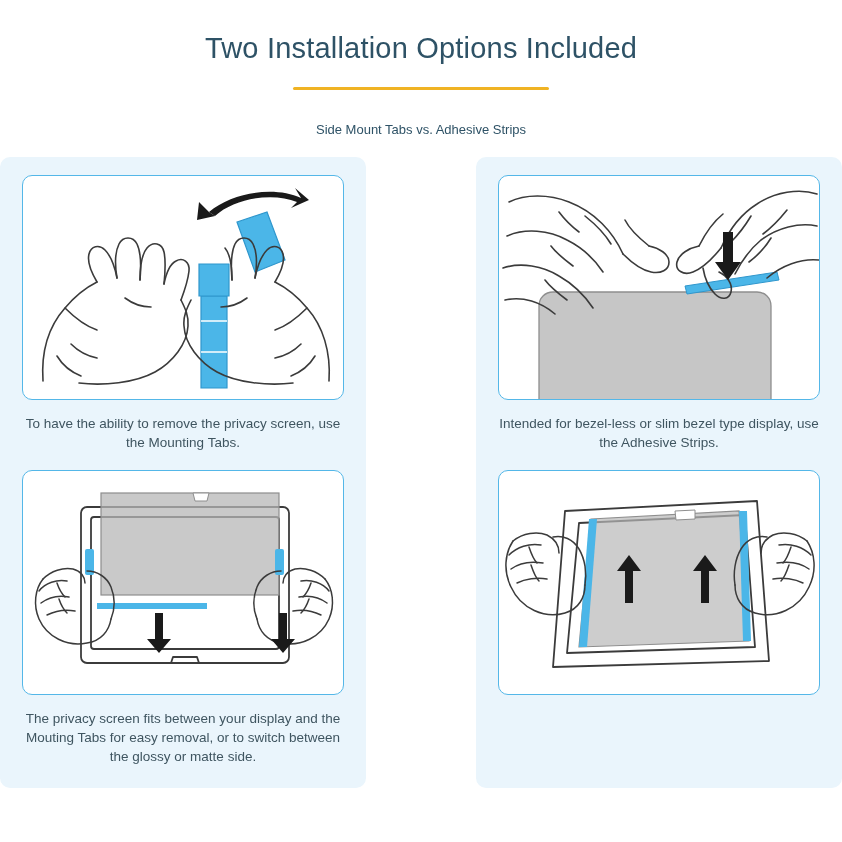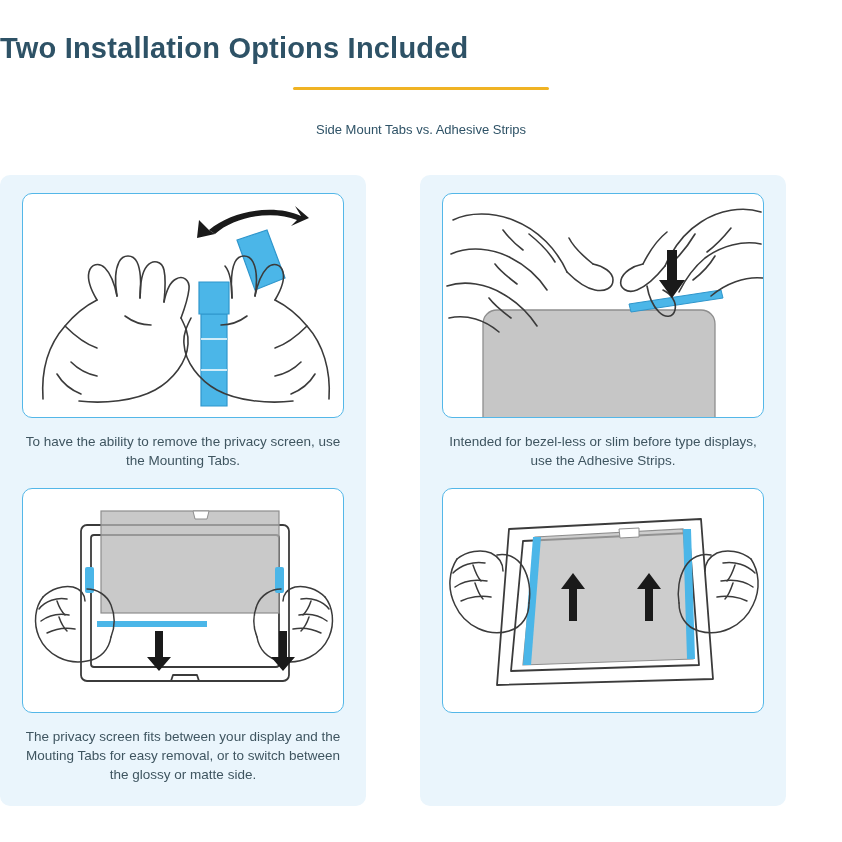--- a/index.html
+++ b/index.html
@@ -14,22 +14,23 @@
     color: #3a4a55;
     overflow: hidden;
   }
   .page {
     position: relative;
     width: 842px;
     height: 842px;
     box-sizing: border-box;
   }
   .title {
+    text-align: center;
     font-size: 29px;
-    font-weight: 700;
+    font-weight: 400;
     color: #2e5266;
     letter-spacing: 0.2px;
     padding-top: 32px;
     margin: 0;
   }
   .title-rule {
     width: 256px;
     height: 3px;
     background: #f0b323;
     margin: 22px auto 0 auto;
@@ -37,23 +38,23 @@
   }
   .subtitle {
     text-align: center;
     font-size: 13px;
     font-weight: 400;
     color: #2e5266;
     margin: 32px 0 0 0;
   }
   .columns {
     display: flex;
-    justify-content: flex-start;
-    gap: 54px;
-    margin-top: 38px;
+    justify-content: space-between;
+    gap: 42px;
+    margin-top: 20px;
   }
   .column {
     width: 366px;
     background: #eaf5fc;
     border-radius: 10px;
     padding: 18px 0 22px 0;
     box-sizing: border-box;
     display: flex;
     flex-direction: column;
     align-items: center;
@@ -221,21 +222,21 @@
             <path d="M272 62 C266 72 258 80 250 86"></path>
             <path d="M288 34 C280 44 272 52 264 58"></path>
             <path d="M204 92 C206 104 210 112 216 118 C222 124 230 124 232 116 C234 108 228 100 220 96"></path>
           </g>
 
           <g fill="#1a1a1a">
             <path d="M224 56 L234 56 L234 86 L242 86 L229 104 L216 86 L224 86 Z"></path>
           </g>
         </svg>
       </div>
-      <p class="caption">Intended for bezel-less or slim before type displays, use the Adhesive Strips.</p>
+      <p class="caption">Intended for bezel-less or slim bezel type display, use the Adhesive Strips.</p>
 
       <div class="gap"></div>
 
       <div class="panel">
         <svg width="322" height="225" viewBox="0 0 322 225">
 
           <g fill="none" stroke="#3b3b3b" stroke-width="1.8" stroke-linejoin="round">
             <path d="M66 40 L258 30 L270 190 L54 196 Z"></path>
             <path d="M80 52 L246 44 L256 176 L68 182 Z"></path>
           </g>

